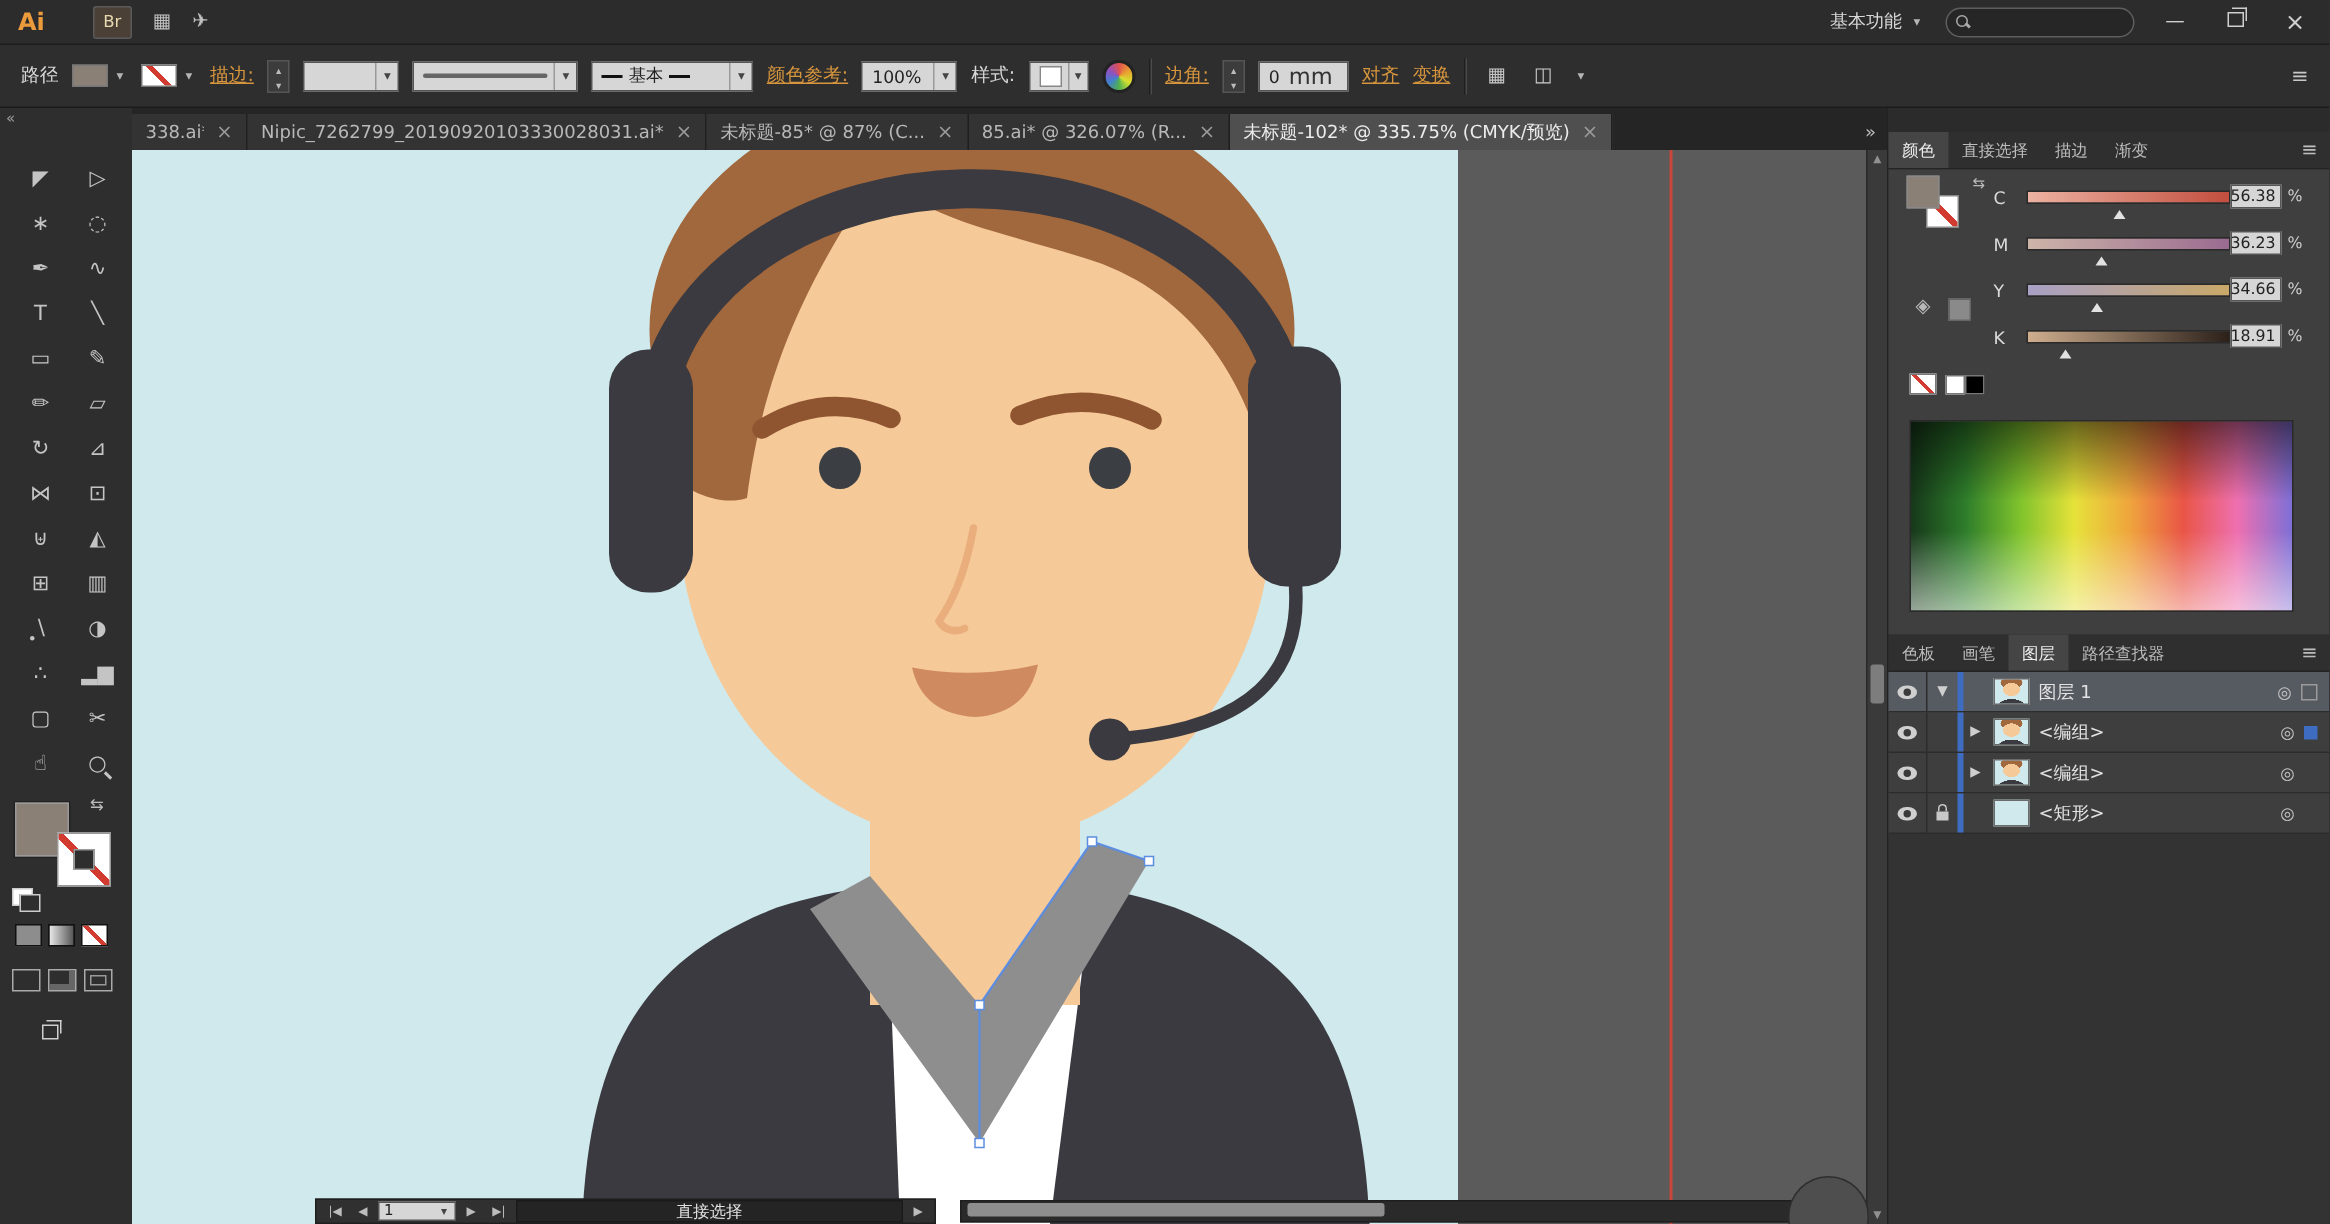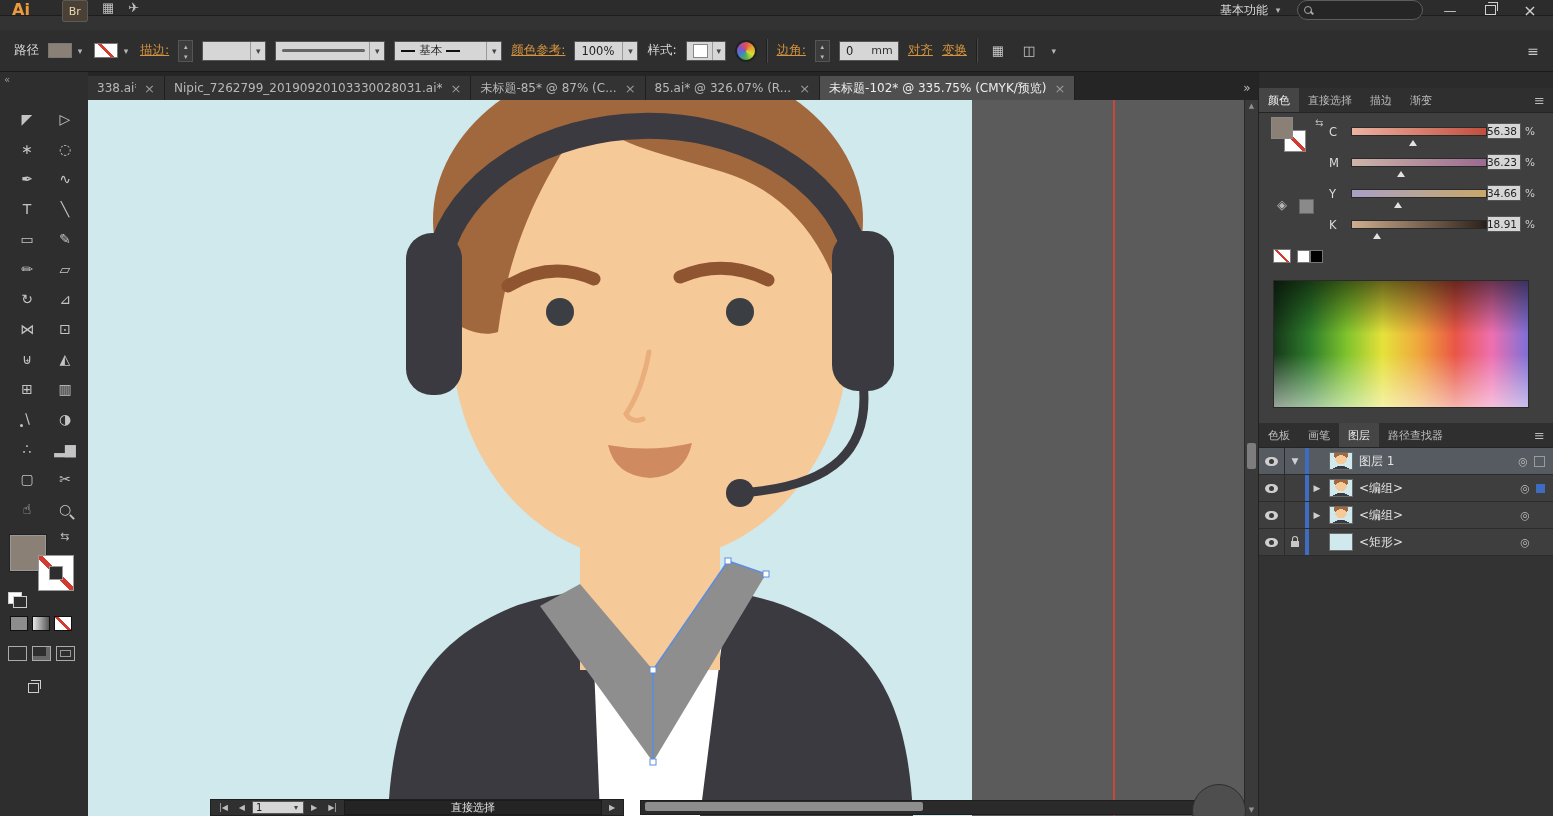--- a/index.html
+++ b/index.html
@@ -6,22 +6,22 @@
   #app{position:relative;width:1553px;height:816px;overflow:hidden;background:#333;
        font-family:"DejaVu Sans","Liberation Sans",sans-serif;font-size:12px;color:#cfcfcf;
        -webkit-user-select:none;user-select:none;}
   :root{
     --skin:#f6c998;--hair:#a1673d;--dark:#3a3a40;--collar:#8e8e8e;--mouth:#d08a5f;
     --brow:#8f5430;--eyec:#3b3e43;--abbg:#cfe9ec;--paste:#5b5b5b;--guide:#c8473a;
     --sel:#5c8de0;--accent:#d7953d;--fillcol:#8a8076;
   }
 
   
-  .menubar{position:absolute;left:0;top:0;width:100%;height:16px;background:#2c2c2c;
-           border-bottom:1px solid #1d1d1d;display:flex;align-items:flex-start;padding:0 10px;box-sizing:border-box;}
+  .menubar{position:absolute;left:0;top:0;width:100%;height:30px;background:#2c2c2c;
+           border-bottom:1px solid #1d1d1d;display:flex;align-items:center;padding:0 10px;box-sizing:border-box;}
   .logo{color:#eb9b3c;font-weight:bold;font-size:16px;margin:0 14px 0 2px;}
   #menu-items{display:flex;align-items:center;}
   .menu-item{padding:0 12px;line-height:30px;font-size:12.5px;color:#d6d6d6;white-space:nowrap;cursor:default;}
   .br-btn{margin-left:18px;width:24px;height:20px;background:#4a4036;border:1px solid #5a5a5a;border-radius:2px;
           display:flex;align-items:center;justify-content:center;font-size:11px;color:#e8d9b0;}
   .mb-icon{margin-left:14px;color:#c0c0c0;font-size:13px;}
   .mb-right{margin-left:auto;display:flex;align-items:center;gap:14px;}
   .workspace{display:flex;align-items:center;gap:5px;color:#d8d8d8;font-size:12px;}
   .searchbox{width:112px;height:18px;border:1px solid #5e5e5e;border-radius:10px;background:#262626;
              display:flex;align-items:center;padding:0 6px;gap:5px;}
@@ -47,21 +47,21 @@
   .fill-sw{background:var(--fillcol);}
   .none-sw{background:linear-gradient(45deg,transparent 43%,#d23b2f 43%,#d23b2f 57%,transparent 57%),#fff;}
   .stepper{display:inline-flex;flex-direction:column;justify-content:center;width:13px;height:20px;
            background:#3c3c3c;border:1px solid #555;line-height:8px;text-align:center;}
   .st-up::after{content:"▴";font-size:7px;color:#bbb;}
   .st-dn::after{content:"▾";font-size:7px;color:#bbb;}
   .combo{height:20px;background:#d6d6d6;border:1px solid #555;display:inline-flex;align-items:center;
          padding:0 0 0 6px;gap:4px;color:#222;box-sizing:border-box;}
   .combo .caret{border-left:1px solid #9a9a9a;height:100%;display:flex;align-items:center;justify-content:center;width:14px;color:#444;}
   .combo-val{font-size:11.5px;color:#222;}
-  .combo-unit{font-size:11px;color:#333;margin-left:14px;}
+  .combo-unit{font-size:15px;color:#333;margin-left:2px;}
   .w64{width:64px;}.w110{width:110px;}.w105{width:108px;}.w56{width:60px;}.w40{width:40px;}
   .profile-line{flex:1;height:3px;background:#666;border-radius:2px;}
   .line-sample{width:14px;height:2px;background:#111;}
   .style-sw{width:16px;height:12px;background:#fff;border:1px solid #888;}
   .icon-btn{display:inline-flex;align-items:center;justify-content:center;width:22px;height:22px;color:#c8c8c8;font-size:13px;}
   .recolor{border-radius:50%;width:18px;height:18px;
            background:conic-gradient(#e05050,#e8a030,#d8e030,#50b050,#4080d0,#9050c0,#e05050);
            border:2px solid #222;}
   .cb-sep{width:1px;height:24px;background:#1f1f1f;border-right:1px solid #4a4a4a;}
   .cb-menu{margin-left:auto;color:#c8c8c8;font-size:14px;}

